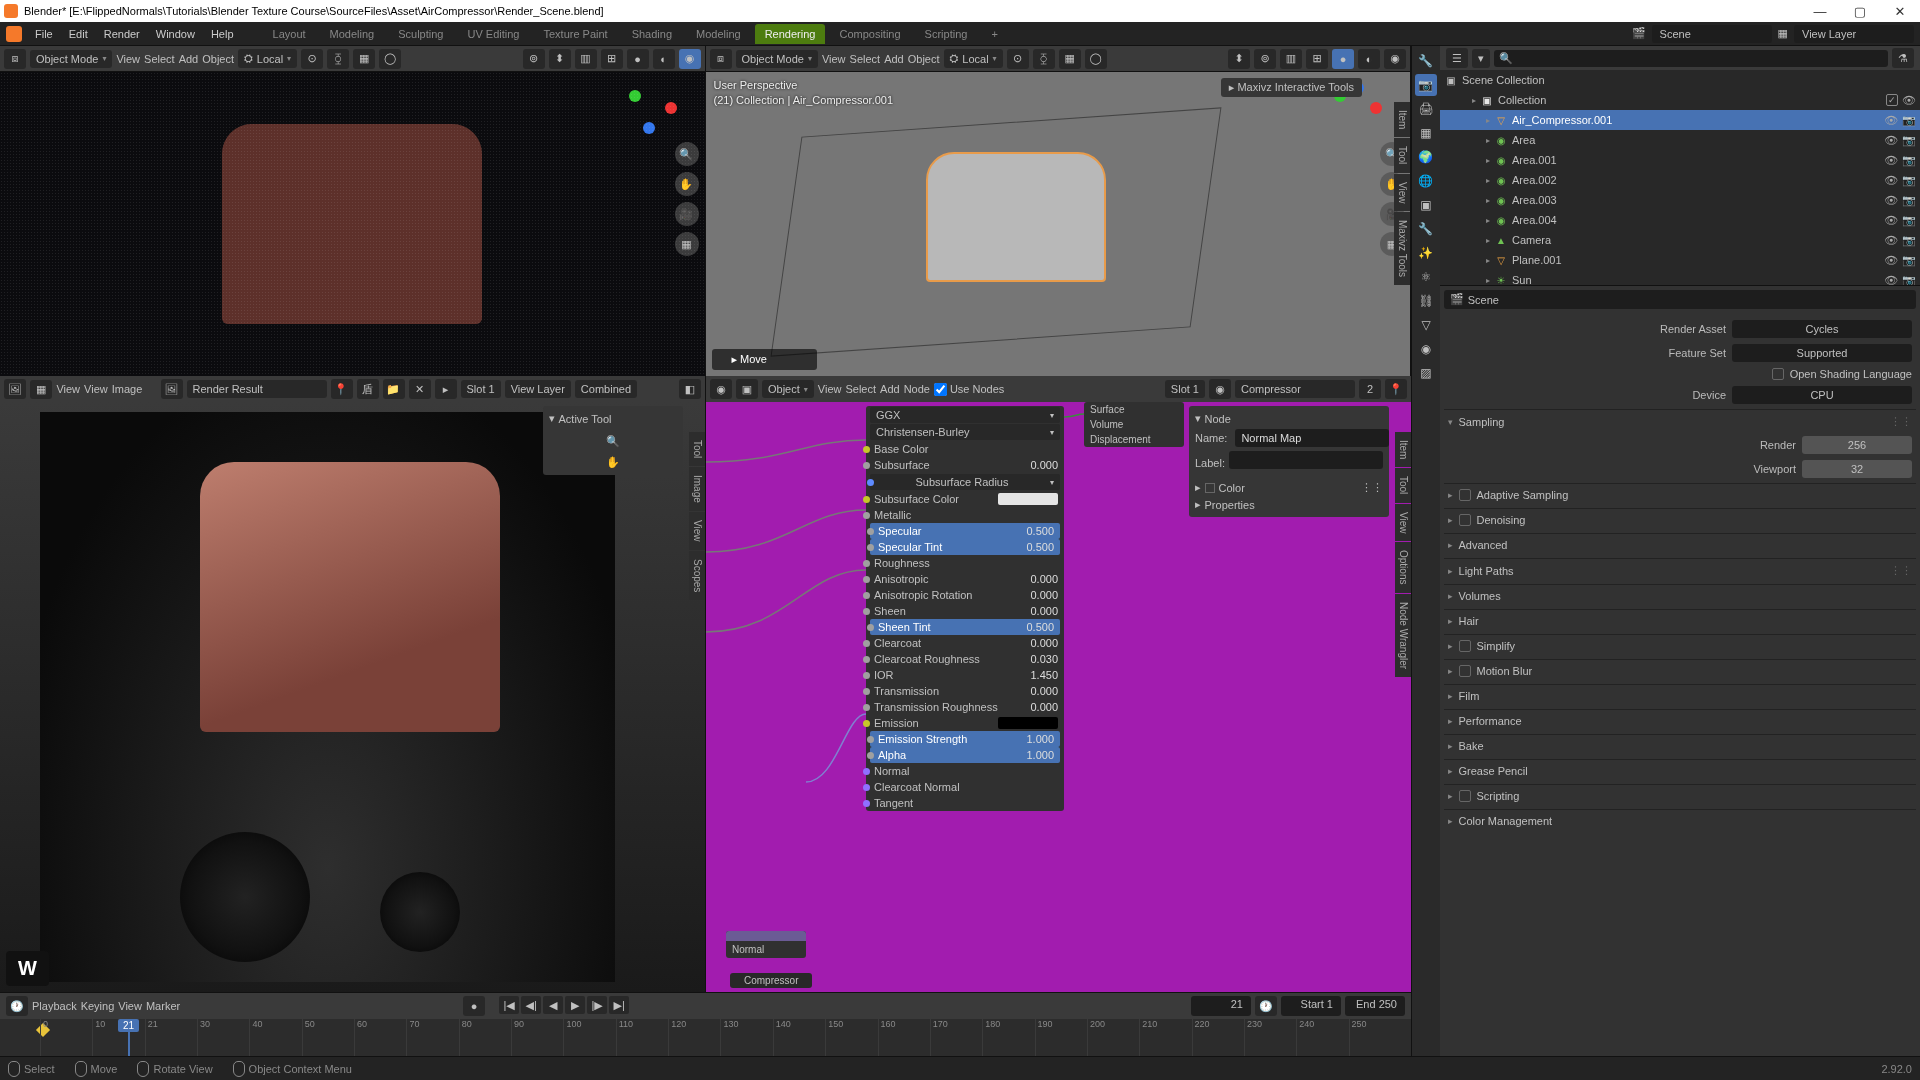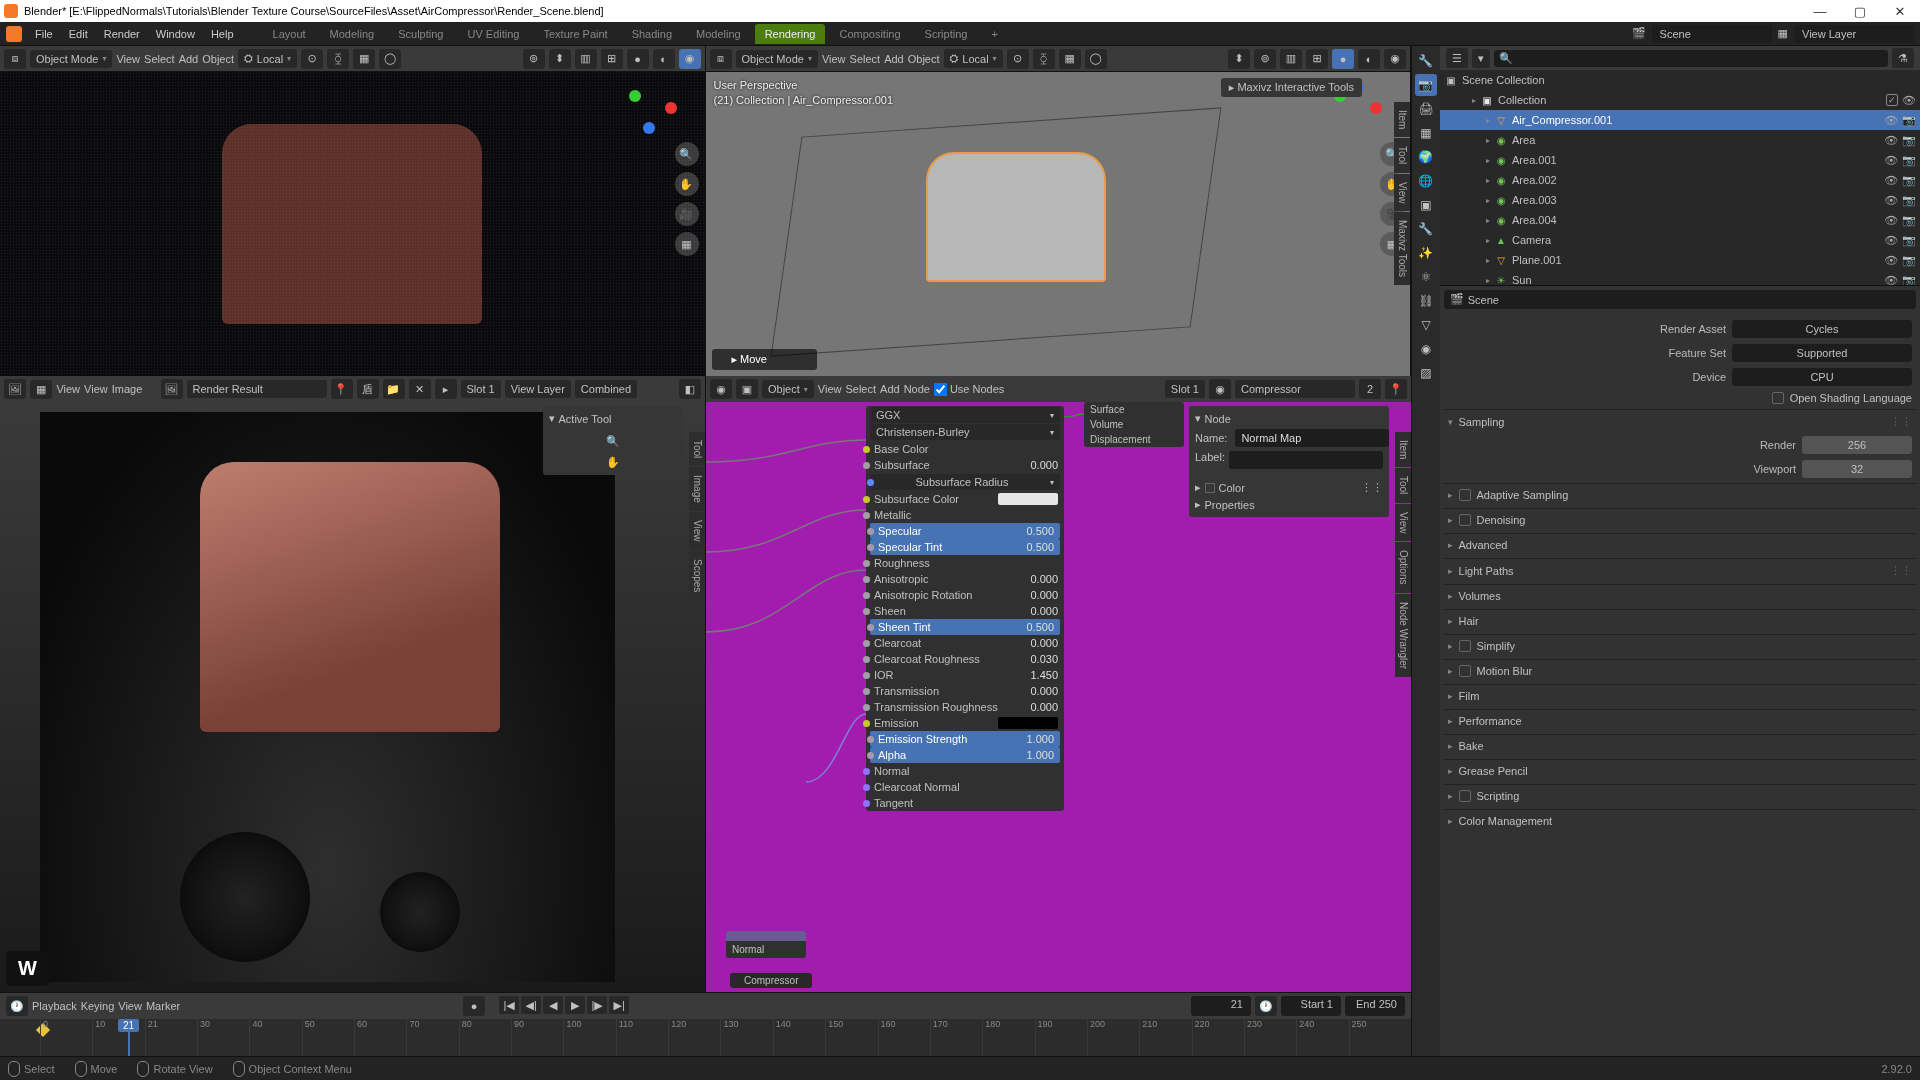--- a/index.html
+++ b/index.html
@@ -470,21 +470,21 @@
             <div style="padding:3px 6px;font-size:10px">Normal</div>
           </div>
           <div style="position:absolute;bottom:4px;left:24px;background:#282828;padding:2px 14px;border-radius:3px;font-size:10px">Compressor</div>
           <div class="nodenp">
             <div class="hdr">▾ <span>Node</span></div>
             <div style="display:flex;align-items:center;gap:4px">
                 <span>Name:</span>
               <span style="width:14px;height:14px;background:#6b5b95;border-radius:2px"></span>
               <input value="Normal Map" style="">
               </div>
-            <div style="display:flex;align-items:flex-start;gap:4px">
+            <div style="display:flex;align-items:flex-end;gap:4px">
                 <span>Label:</span>
                 <input style="">
               </div>
             <div class="hdr" style="margin-top:8px">▸ <span style="width:10px;height:10px;border:1px solid #666;display:inline-block"></span> <span>Color</span><span style="margin-left:auto">⋮⋮</span></div>
             <div class="hdr">▸ <span>Properties</span></div>
           </div>
           <div class="sidetabs" id="nodetabs">
               <div class="sidetab">Item</div>
               <div class="sidetab">Tool</div>
               <div class="sidetab">View</div>
@@ -692,27 +692,27 @@
       <div class="props">
         <div class="crumb">🎬 <span>Scene</span></div>
         <div class="proprow">
             <span class="lbl">Render Asset</span>
             <div class="field">Cycles</div>
           </div>
         <div class="proprow">
             <span class="lbl">Feature Set</span>
             <div class="field">Supported</div>
           </div>
+        <div class="proprow" style="justify-content:flex-end">
+            <span class="chk" style="width:12px;height:12px;border:1px solid #666;border-radius:2px;display:inline-block"></span> 
+            <span>Open Shading Language</span>
+          </div>
         <div class="proprow">
             <span class="lbl">Device</span>
             <div class="field">CPU</div>
-          </div>
-        <div class="proprow" style="justify-content:flex-end">
-            <span class="chk" style="width:12px;height:12px;border:1px solid #666;border-radius:2px;display:inline-block"></span> 
-            <span>Open Shading Language</span>
           </div>
         <div class="section">
             <span class="tri">▾</span>
             <span>Sampling</span>
             <span class="dots">⋮⋮</span>
           </div>
         <div class="proprow">
             <span class="lbl">Render</span>
             <div class="numfield">256</div>
           </div>

